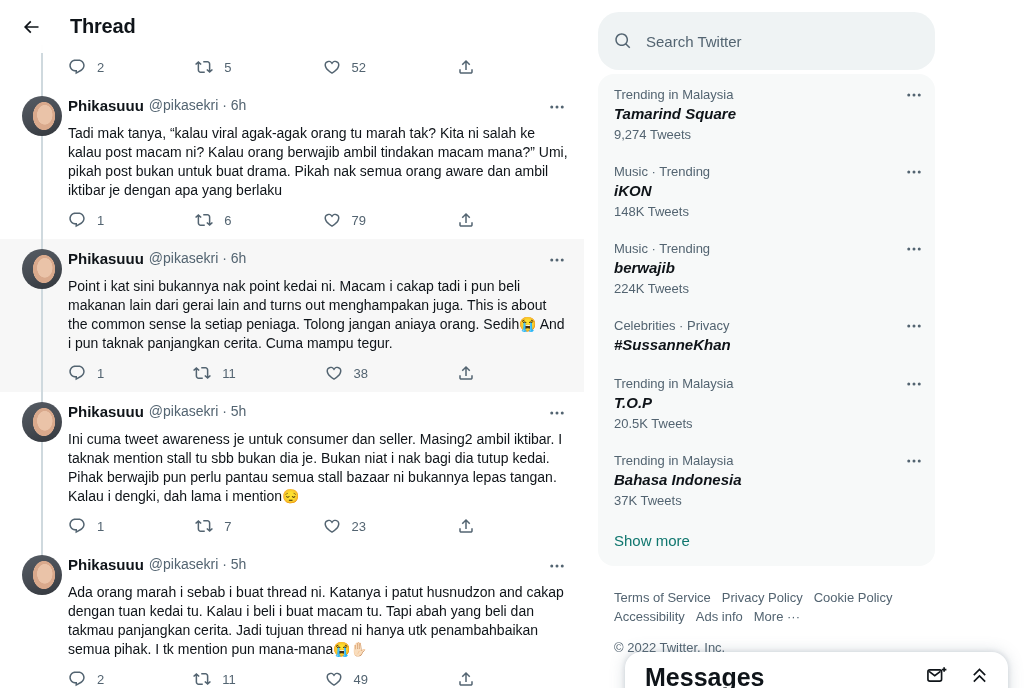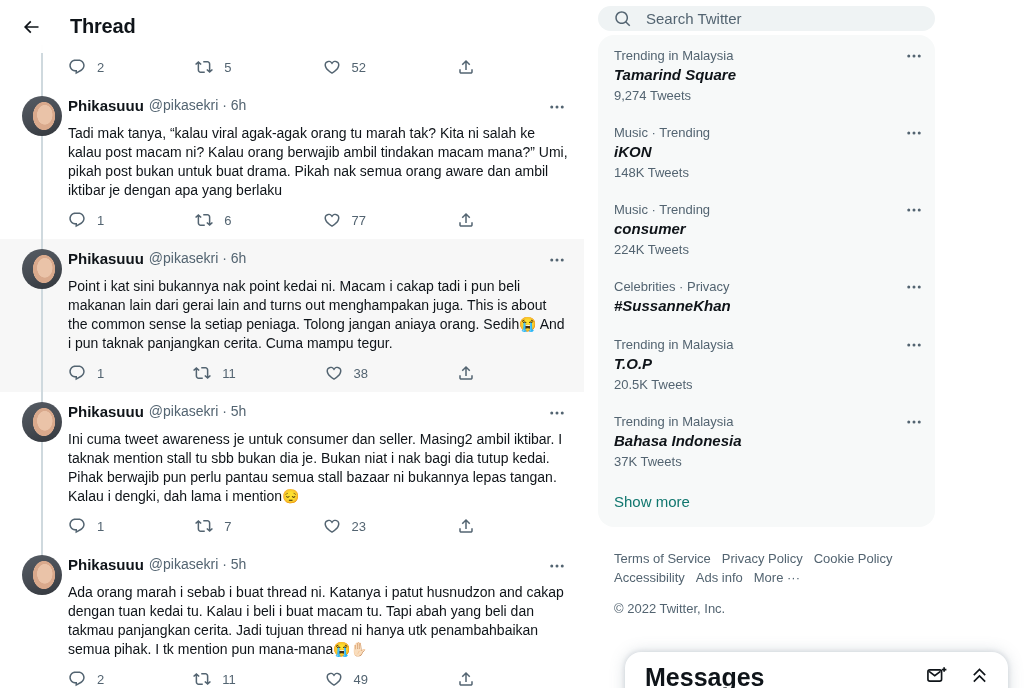--- a/index.html
+++ b/index.html
@@ -36,21 +36,21 @@
   .more-btn svg { width:18px; height:18px; fill:#536471; }
   .tweet-text { font-size:14px; line-height:19px; margin-top:2px; color:#0f1419; white-space:pre-wrap; }
   .actions { display:flex; justify-content:space-between; width:407px; margin-top:11px; }
   .action { display:flex; align-items:center; gap:11px; color:#536471; font-size:13px; cursor:pointer; }
   .action svg { width:18px; height:18px; fill:#536471; }
   .partial { height:41px; }
   .partial .content { padding:2px 0 0 0; }
 
   
   #sidebar { position:absolute; left:598px; top:0; width:337px; }
-  .searchbar { margin-top:6px; height:25px; background:#eff3f4; border-radius:21px;
+  .searchbar { margin-top:12px; height:58px; background:#eff3f4; border-radius:21px;
                display:flex; align-items:center; padding:0 16px; }
   .searchbar svg { width:18px; height:18px; fill:#536471; flex-shrink:0; }
   .searchbar input { border:none; outline:none; background:transparent; margin-left:14px; font-size:15px;
                      font-family:"Liberation Sans", sans-serif; color:#0f1419; width:100%; }
   .searchbar input::placeholder { color:#536471; opacity:1; }
 
   .trends-card { margin-top:4px; background:#f7f9f9; border-radius:16px; overflow:hidden; padding-top:2px; }
   .trend { position:relative; padding:11px 16px 10px 16px; cursor:pointer; }
   .trend-meta { font-size:13px; line-height:16px; color:#536471; }
   .trend-name { font-size:15px; line-height:20px; font-weight:bold; margin-top:1px;font-style:italic; }
@@ -157,21 +157,21 @@
             <div class="action">
               <svg viewBox="0 0 24 24">
                   <use href="#i-retweet"></use>
                 </svg>
               <span>6</span>
             </div>
             <div class="action">
               <svg viewBox="0 0 24 24">
                   <use href="#i-like"></use>
                 </svg>
-              <span>77</span>
+              <span>79</span>
             </div>
             <div class="action">
               <svg viewBox="0 0 24 24">
                   <use href="#i-share"></use>
                 </svg>
             </div>
           </div>
         </div>
       </div>
 
@@ -350,21 +350,21 @@
         <div class="trend-count">148K Tweets</div>
         <span class="more-btn">
           <svg viewBox="0 0 24 24">
               <use href="#i-more"></use>
             </svg>
         </span>
       </div>
 
       <div class="trend">
         <div class="trend-meta">Music · Trending</div>
-        <div class="trend-name">consumer</div>
+        <div class="trend-name">berwajib</div>
         <div class="trend-count">224K Tweets</div>
         <span class="more-btn">
           <svg viewBox="0 0 24 24">
               <use href="#i-more"></use>
             </svg>
         </span>
       </div>
 
       <div class="trend">
         <div class="trend-meta">Celebrities · Privacy</div>

